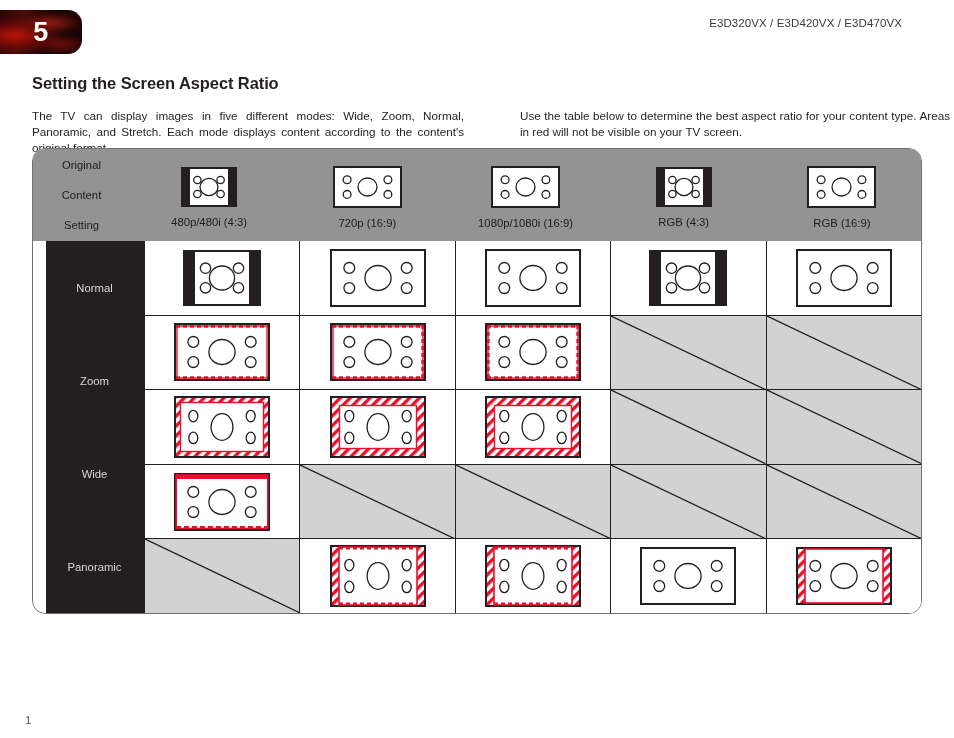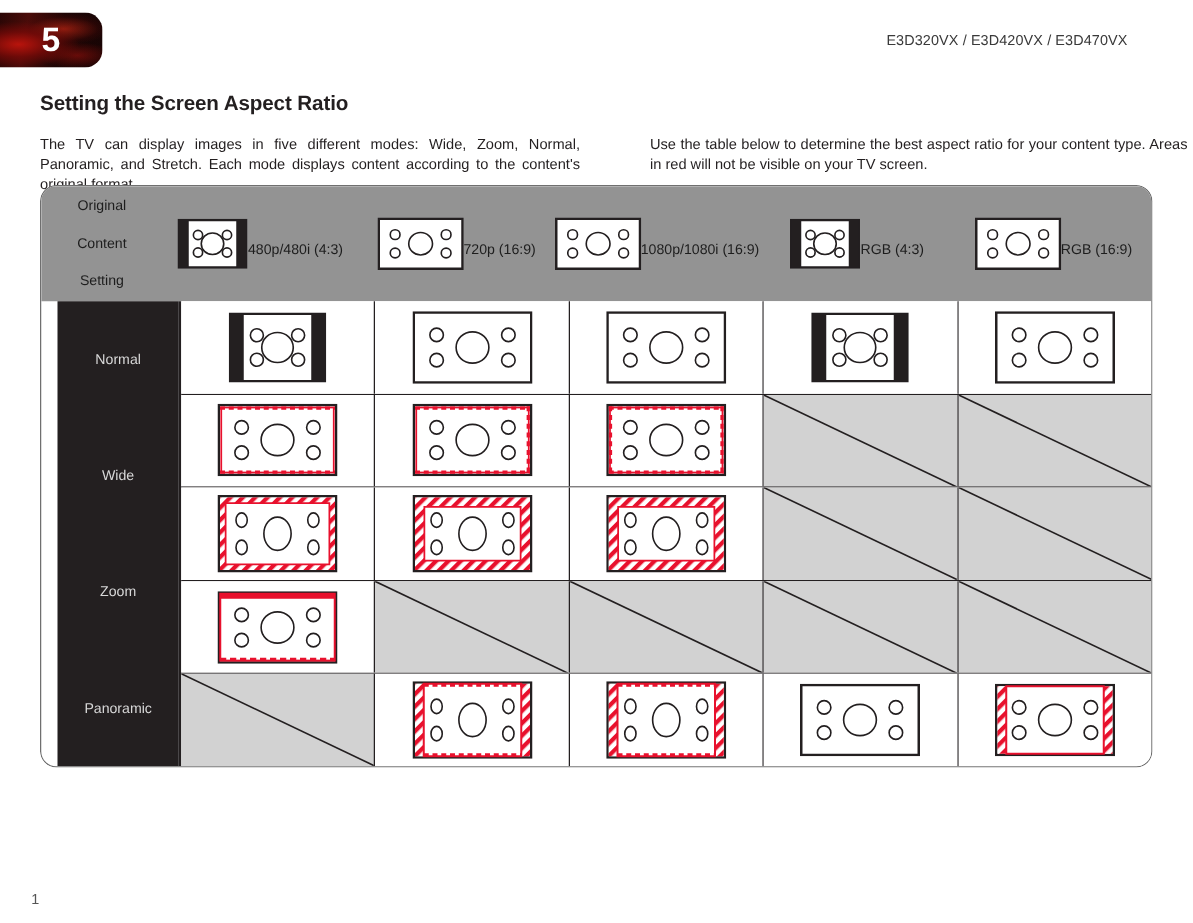--- a/index.html
+++ b/index.html
@@ -34,21 +34,21 @@
     transform: translateY(-50%);
     text-align: center;
     font-size: 27px;
     font-weight: bold;
     color: #ffffff;
     line-height: 1;
     letter-spacing: 0.5px;
   }
   #model-line {
     position: absolute;
-    right: 52px; top: 27px;
+    right: 52px; top: 17px;
     font-size: 11.5px;
     color: #3a3a3a;
     letter-spacing: 0.1px;
     white-space: nowrap;
   }
 
   #page-title {
     position: absolute;
     left: 32px; top: 74px;
     font-size: 16.5px;
@@ -106,20 +106,21 @@
   #table-head .corner span {
     display: block;
     text-align: center;
     font-size: 11.3px;
     line-height: 15px;
     color: #1d1d1d;
   }
   .head-cell {
     flex: 1 1 0;
     display: flex;
+    flex-direction: column;
     align-items: center;
     justify-content: center;
     padding-top: 4px;
     box-sizing: border-box;
   }
   .head-cell .hc-label {
     margin-top: 5px;
     font-size: 11.3px;
     color: #1d1d1d;
     white-space: nowrap;
@@ -301,22 +302,22 @@
               <ellipse cx="14.1" cy="28.4" rx="3.9" ry="3.9" fill="none" stroke="#231f20" stroke-width="1.3"></ellipse>
               <ellipse cx="54.9" cy="28.4" rx="3.9" ry="3.9" fill="none" stroke="#231f20" stroke-width="1.3"></ellipse>
             </svg></div>
         <div class="hc-label">RGB (16:9)</div>
       </div>
     </div>
 
     <div id="table-body">
       <div id="row-labels">
         <div class="row-label">Normal</div>
+        <div class="row-label">Zoom</div>
         <div class="row-label">Wide</div>
-        <div class="row-label">Zoom</div>
         <div class="row-label">Panoramic</div>
       </div>
       <div id="grid">
           <div class="grid-row">
             <div class="grid-cell">
               <div class="tv">
                 <svg width="78" height="56" viewBox="0 0 78 56">
                   <defs>
                     <pattern id="h5" width="7" height="7" patternTransform="rotate(45)" patternUnits="userSpaceOnUse">
       <rect width="7" height="7" fill="#ffffff"></rect>

